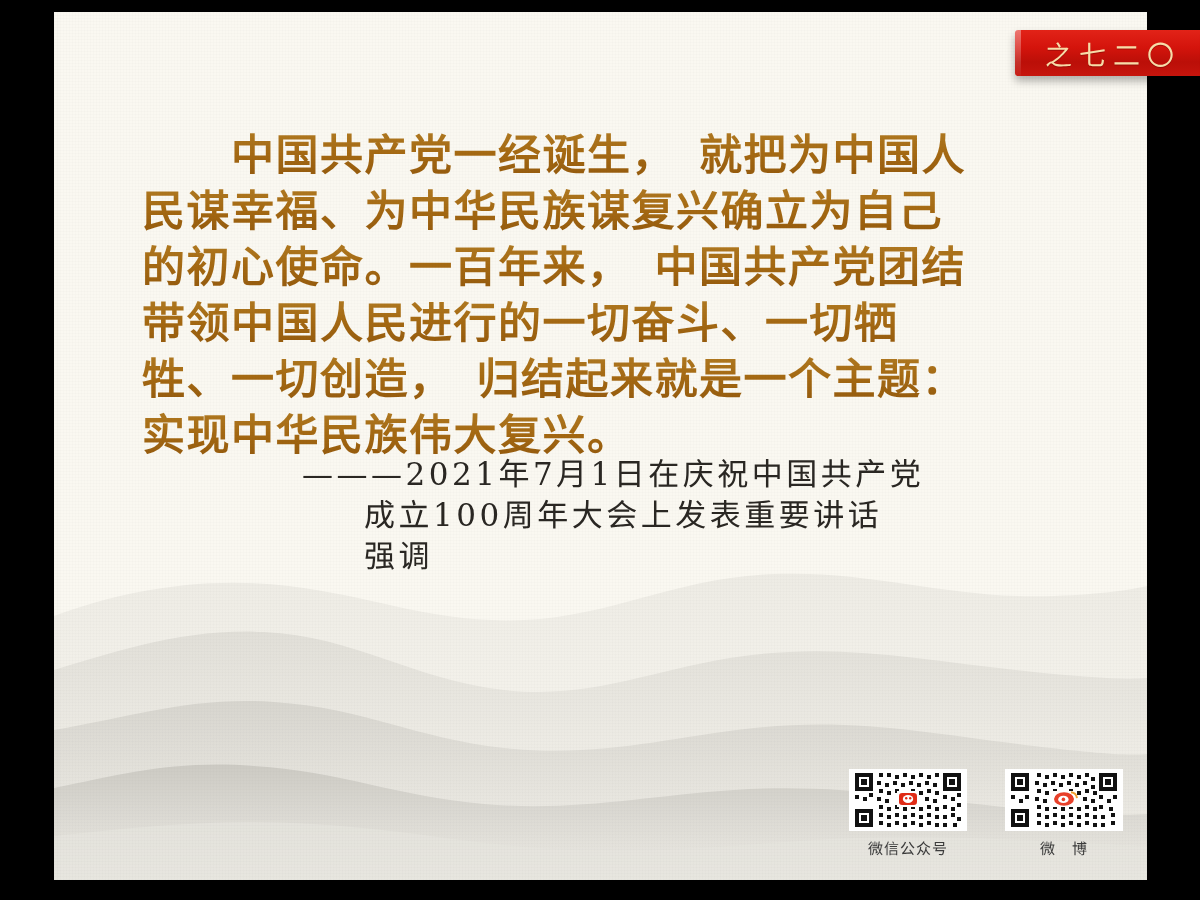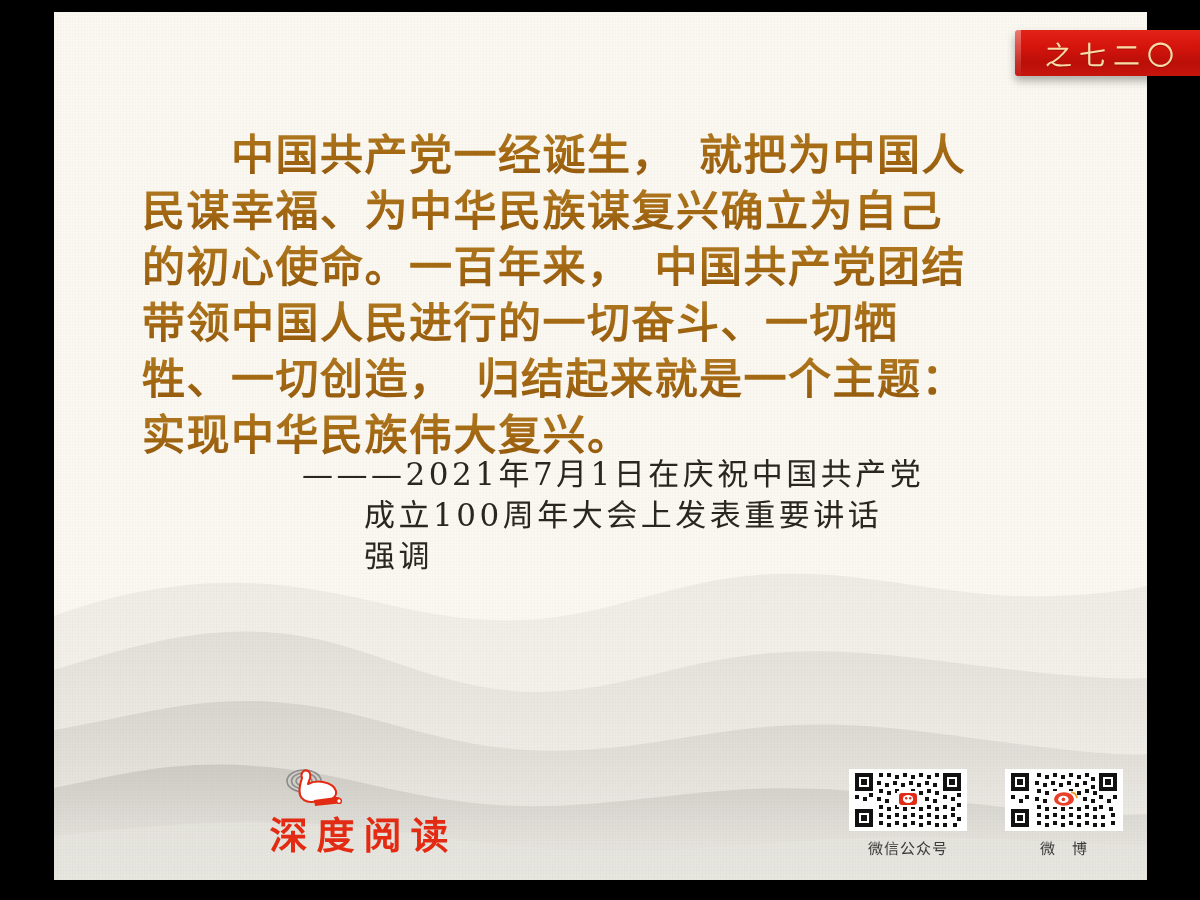--- a/index.html
+++ b/index.html
@@ -235,36 +235,20 @@
       <div class="quote-line">牲、一切创造，　归结起来就是一个主题：</div>
       <div class="quote-line">实现中华民族伟大复兴。</div>
     </div>
 
     <div id="attribution">
       <div class="attr-line">———2021年7月1日在庆祝中国共产党</div>
       <div class="attr-line indent">成立100周年大会上发表重要讲话</div>
       <div class="attr-line indent">强调</div>
     </div>
 
-    <div id="deep-reading">
-      <svg id="tap-icon" width="74" height="48" viewBox="0 0 74 48" aria-hidden="true">
-        <g fill="none" stroke="#8c8c8c" stroke-width="1.6">
-          <ellipse cx="26" cy="17" rx="17" ry="11"></ellipse>
-          <ellipse cx="26" cy="17" rx="12.5" ry="8"></ellipse>
-          <ellipse cx="26" cy="17" rx="8" ry="5"></ellipse>
-        </g>
-        <path d="M24 14 C22 9 26 5 30 7 C33 8.5 33 13 31 17 L30 20
-                 C34 18 40 17 45 18 C52 19.5 57 23 58 27
-                 C59 31 56 35 51 36 L34 38 C28 38.5 23 35 22 31
-                 C21 27 22 20 24 14 Z" fill="#ffffff" stroke="#e22b12" stroke-width="2.1" stroke-linejoin="round"></path>
-        <path d="M36 36 L58 33 C61 32.6 63 34 63 36 C63 38 61 39.4 58 39.8 L37 42 Z" fill="#e22b12"></path>
-        <circle cx="61" cy="37" r="2.4" fill="#ffffff" stroke="#e22b12" stroke-width="1.4"></circle>
-      </svg>
-      <div id="deep-reading-label">深度阅读</div>
-    </div>
 
     <div id="qr-block">
 
       <div class="qr-item">
         <div class="qr-canvas">
           <svg viewBox="0 0 59 31" aria-hidden="true">
             <rect x="0" y="0" width="59" height="31" fill="#ffffff"></rect>
             <g fill="#111111">
               <rect x="3" y="2" width="9" height="9"></rect>
                 <rect x="5" y="4" width="5" height="5" fill="#ffffff"></rect>

